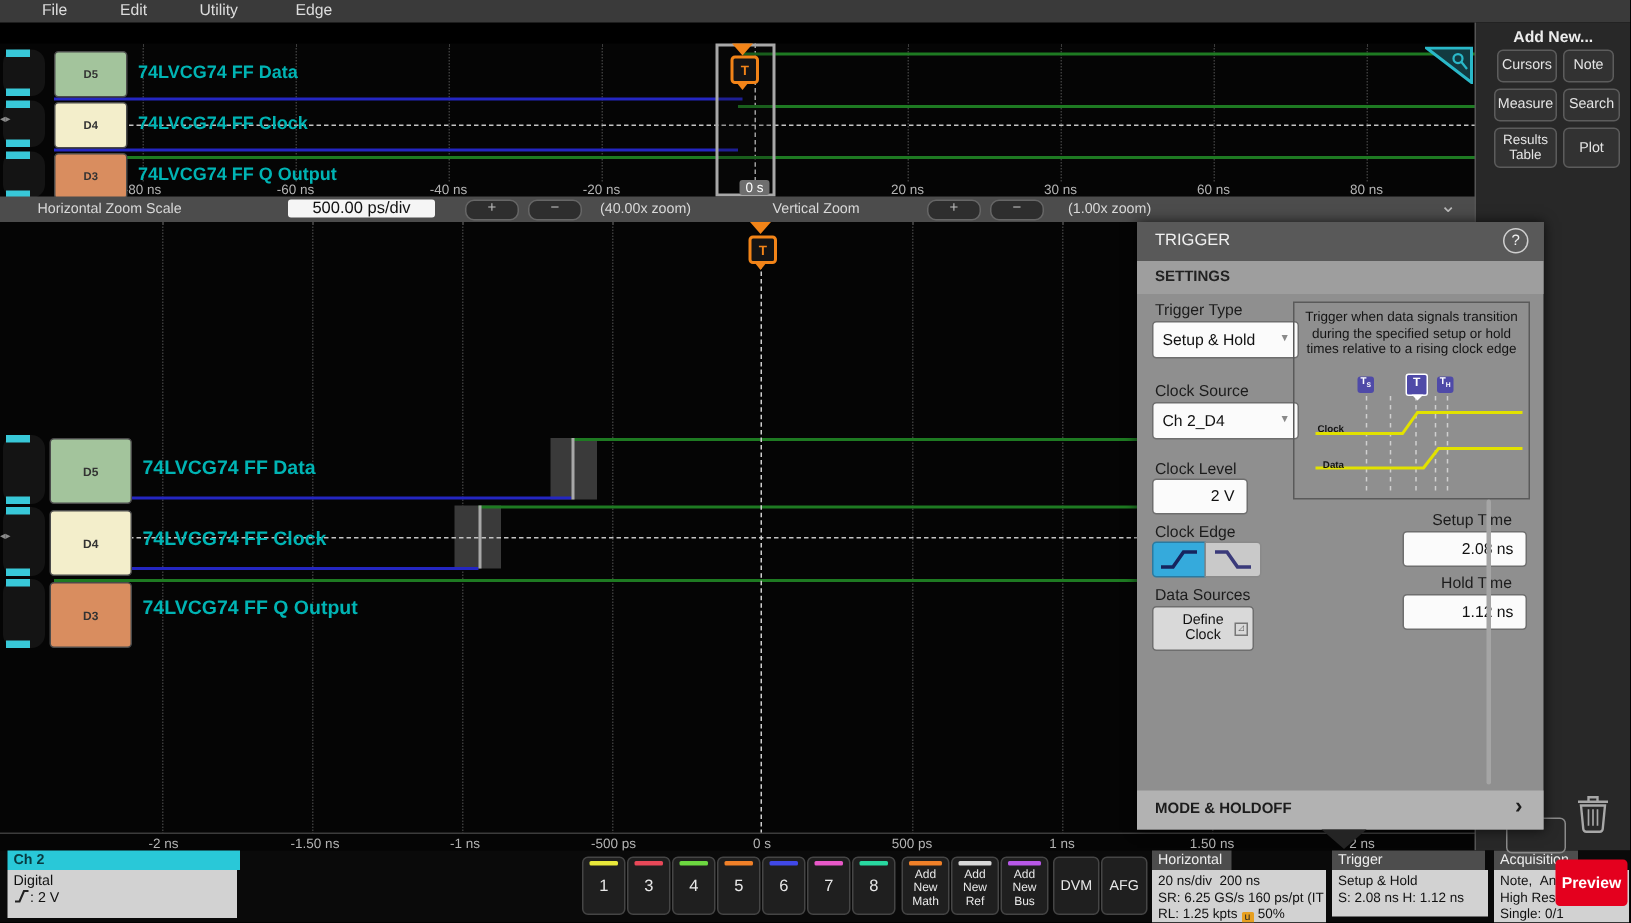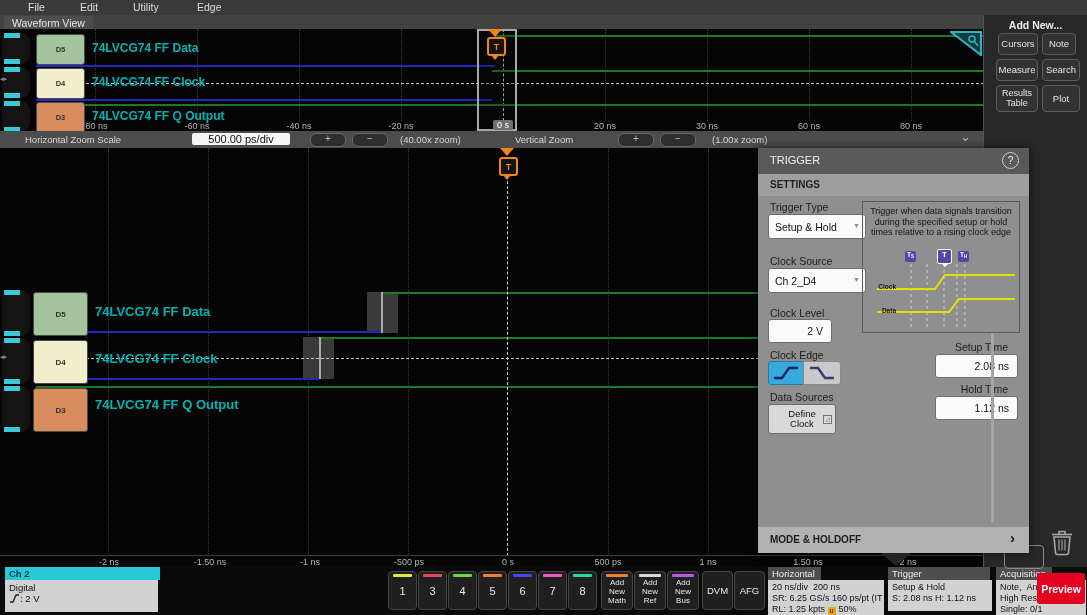--- a/index.html
+++ b/index.html
@@ -76,23 +76,20 @@
 
 <div id="screen">
 
   <div id="menubar" class="abs">
     <span class="menu-item" style="left:28px">File</span>
     <span class="menu-item" style="left:80px">Edit</span>
     <span class="menu-item" style="left:133px">Utility</span>
     <span class="menu-item" style="left:197px">Edge</span>
   </div>
 
-  <div id="titlebar" class="abs">
-    <span id="wv-tab">Waveform View</span>
-  </div>
 
   <div class="abs plot" style="left:0;top:29px;width:984px;height:102px">
 
     <div class="grid" style="left:95px;top:0;height:92px"></div>
     <div class="grid" style="left:197px;top:0;height:92px"></div>
     <div class="grid" style="left:299px;top:0;height:92px"></div>
     <div class="grid" style="left:401px;top:0;height:92px"></div>
     <div class="grid" style="left:605px;top:0;height:92px"></div>
     <div class="grid" style="left:707px;top:0;height:92px"></div>
     <div class="grid" style="left:809px;top:0;height:92px"></div>

